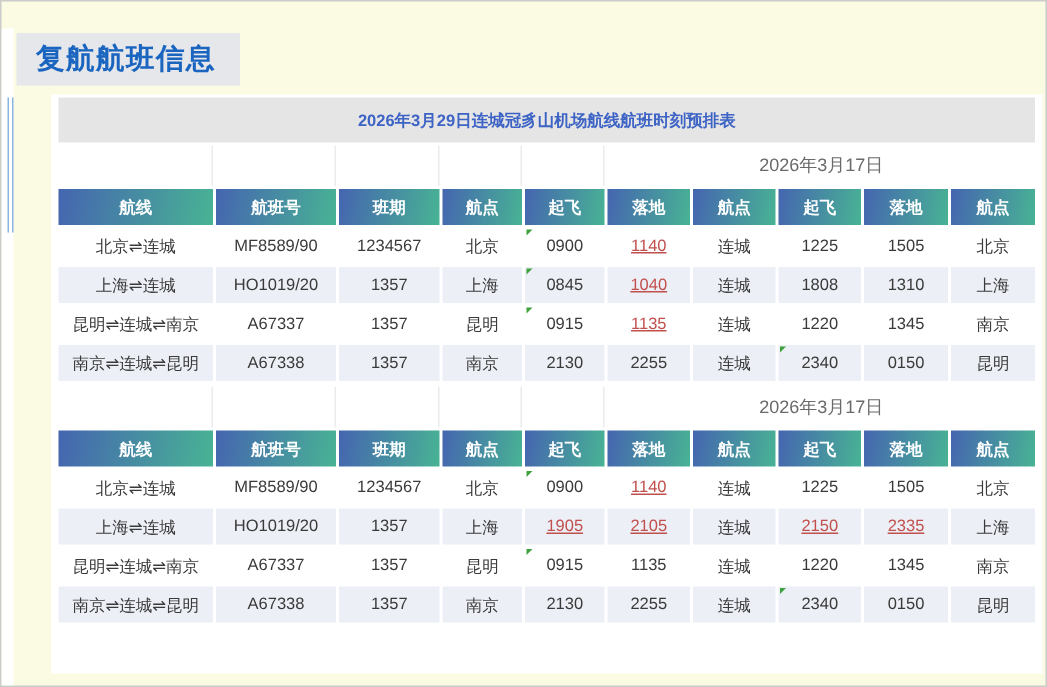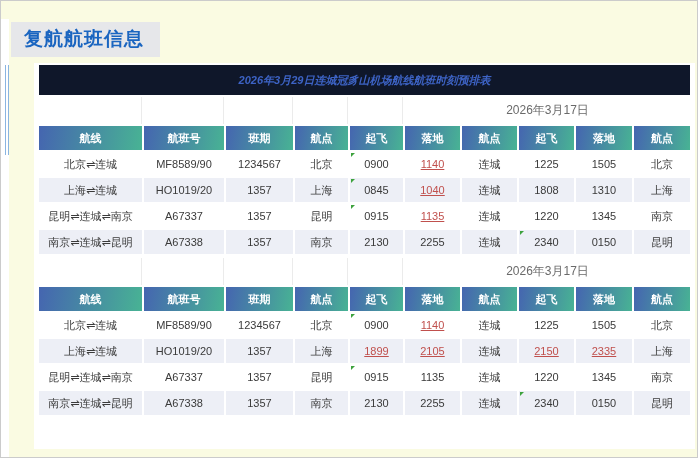--- a/index.html
+++ b/index.html
@@ -40,22 +40,21 @@
     table-layout:fixed;
   }
   table.sched td,table.sched th{
     overflow:hidden;white-space:nowrap;
     font-size:11px;
     text-align:center;vertical-align:middle;
   }
   .ttl-row td{
     height:28px;
     color:#3d63c5;font-size:15px;font-weight:bold;
-    background:#0f172a;
-    font-style:italic;
+    background:#e5e5e5;
   }
   .date-row td{height:25px;background:#ffffff;}
   .date-row td.sp{border-right:1px solid #ebebeb;}
   .date-row td.datenote{color:#6a6a6a;font-size:12px;}
   th.hcell{
     height:22px;
     background:linear-gradient(100deg,#4565b0 0%,#48b394 100%);
     color:#ffffff;font-weight:bold;font-size:11px;
   }
   tbody.data td{
@@ -216,21 +215,21 @@
             <td>连城</td>
             <td>1225</td>
             <td>1505</td>
             <td>北京</td>
           </tr>
           <tr>
             <td>上海⇌连城</td>
             <td>HO1019/20</td>
             <td>1357</td>
             <td>上海</td>
-            <td class="red">1899</td>
+            <td class="red">1905</td>
             <td class="red">2105</td>
             <td>连城</td>
             <td class="red">2150</td>
             <td class="red">2335</td>
             <td>上海</td>
           </tr>
           <tr>
             <td>昆明⇌连城⇌南京</td>
             <td>A67337</td>
             <td>1357</td>

